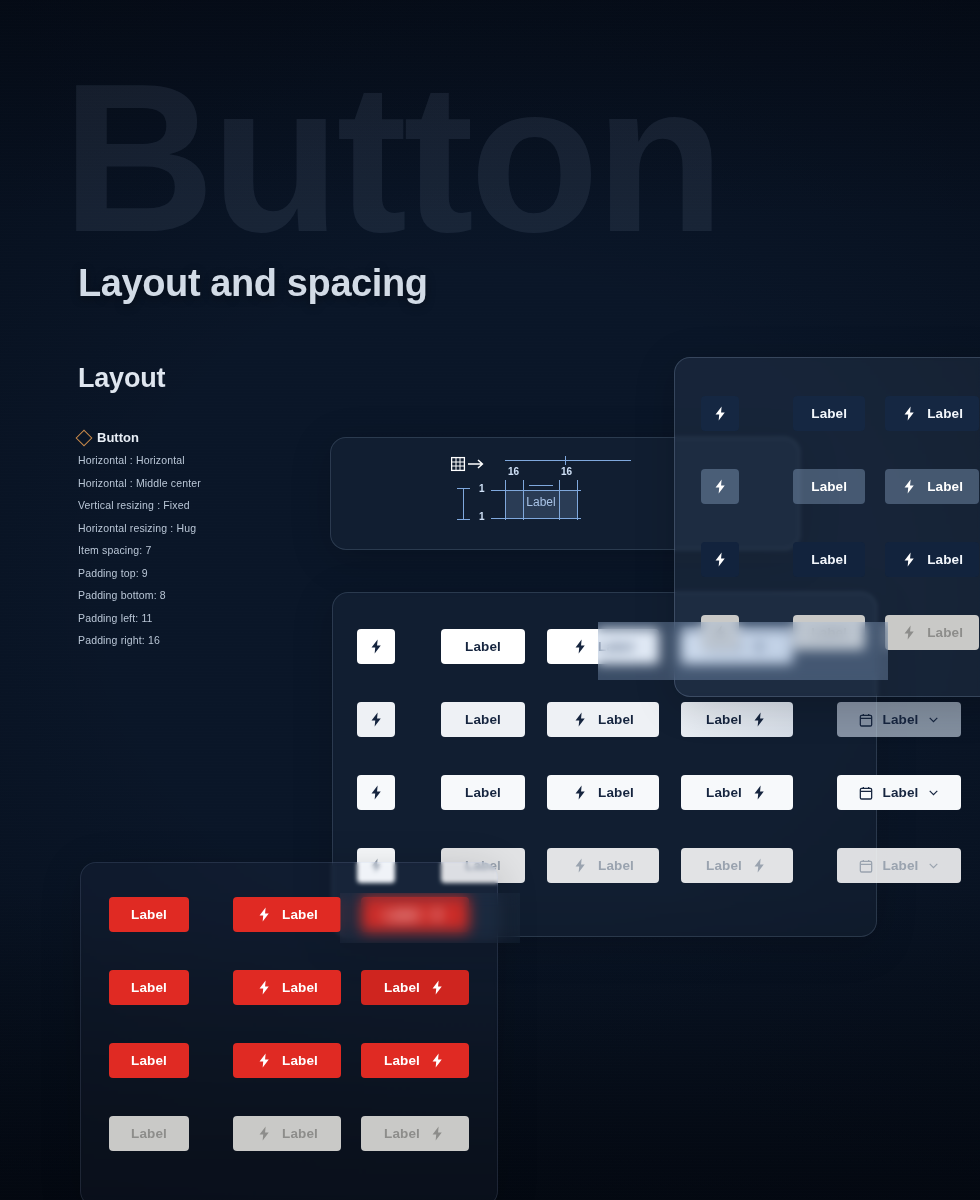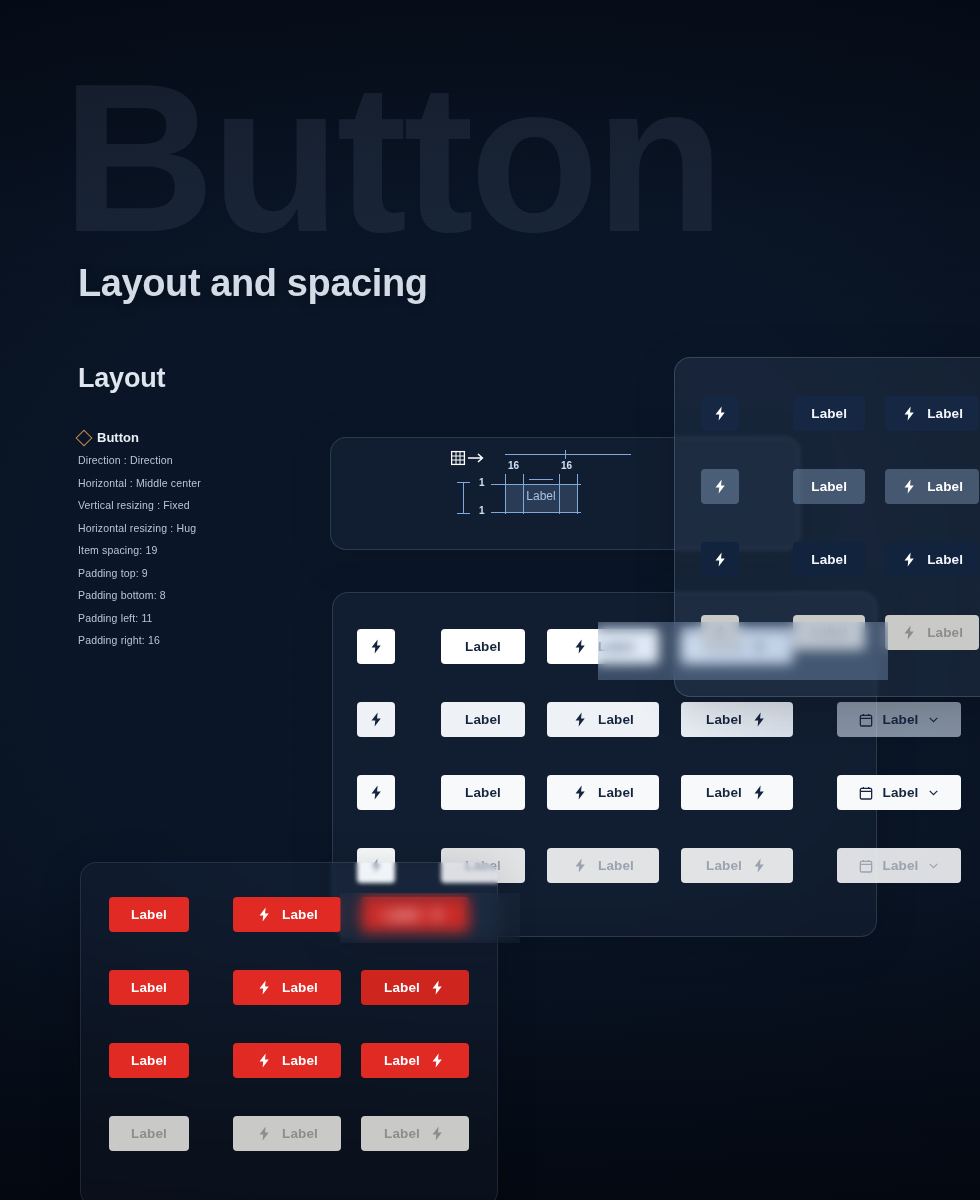--- a/index.html
+++ b/index.html
@@ -63,21 +63,21 @@
     position:absolute;
     border-radius:16px;
     border:1px solid rgba(175,200,232,0.17);
     background:rgba(140,175,220,0.055);
     backdrop-filter:blur(2px);
     box-shadow:0 8px 40px rgba(0,0,0,.18);
   }
 
   
   #diagram-panel { left:330px; top:437px; width:470px; height:113px; }
-  #diagram-inner { position:absolute; left:120px; top:8px; width:250px; height:90px; }
+  #diagram-inner { position:absolute; left:120px; top:14px; width:250px; height:90px; }
   .mline { position:absolute; background:#7fa8dd; }
   .mlabel { position:absolute; font-size:10px; font-weight:bold; color:#cfe0f6; }
   #diagram-box {
     position:absolute; left:54px; top:38px; width:72px; height:28px;
     background:rgba(130,168,215,0.22); border:0;
   }
   #diagram-boxlabel {
     position:absolute; left:60px; top:43px; width:60px;
     font-size:12px; color:#a8c3e6; text-align:center;
   }
@@ -153,25 +153,25 @@
 <div id="watermark">Button</div>
 
 <div id="page-title">Layout and spacing</div>
 <div id="section-title">Layout</div>
 
 <div id="spec-block">
   <div class="spec-head">
     <span class="diamond"></span>
     <span class="lbl">Button</span>
   </div>
-  <div class="spec-row">Direction : Direction</div>
+  <div class="spec-row">Horizontal : Horizontal</div>
   <div class="spec-row">Horizontal : Middle center</div>
   <div class="spec-row">Vertical resizing : Fixed</div>
   <div class="spec-row">Horizontal resizing : Hug</div>
-  <div class="spec-row">Item spacing: 19</div>
+  <div class="spec-row">Item spacing: 7</div>
   <div class="spec-row">Padding top: 9</div>
   <div class="spec-row">Padding bottom: 8</div>
   <div class="spec-row">Padding left: 11</div>
   <div class="spec-row">Padding right: 16</div>
 </div>
 
 <div class="panel" id="diagram-panel">
   <div id="diagram-inner">
 
     <span class="autolayout-icon">

